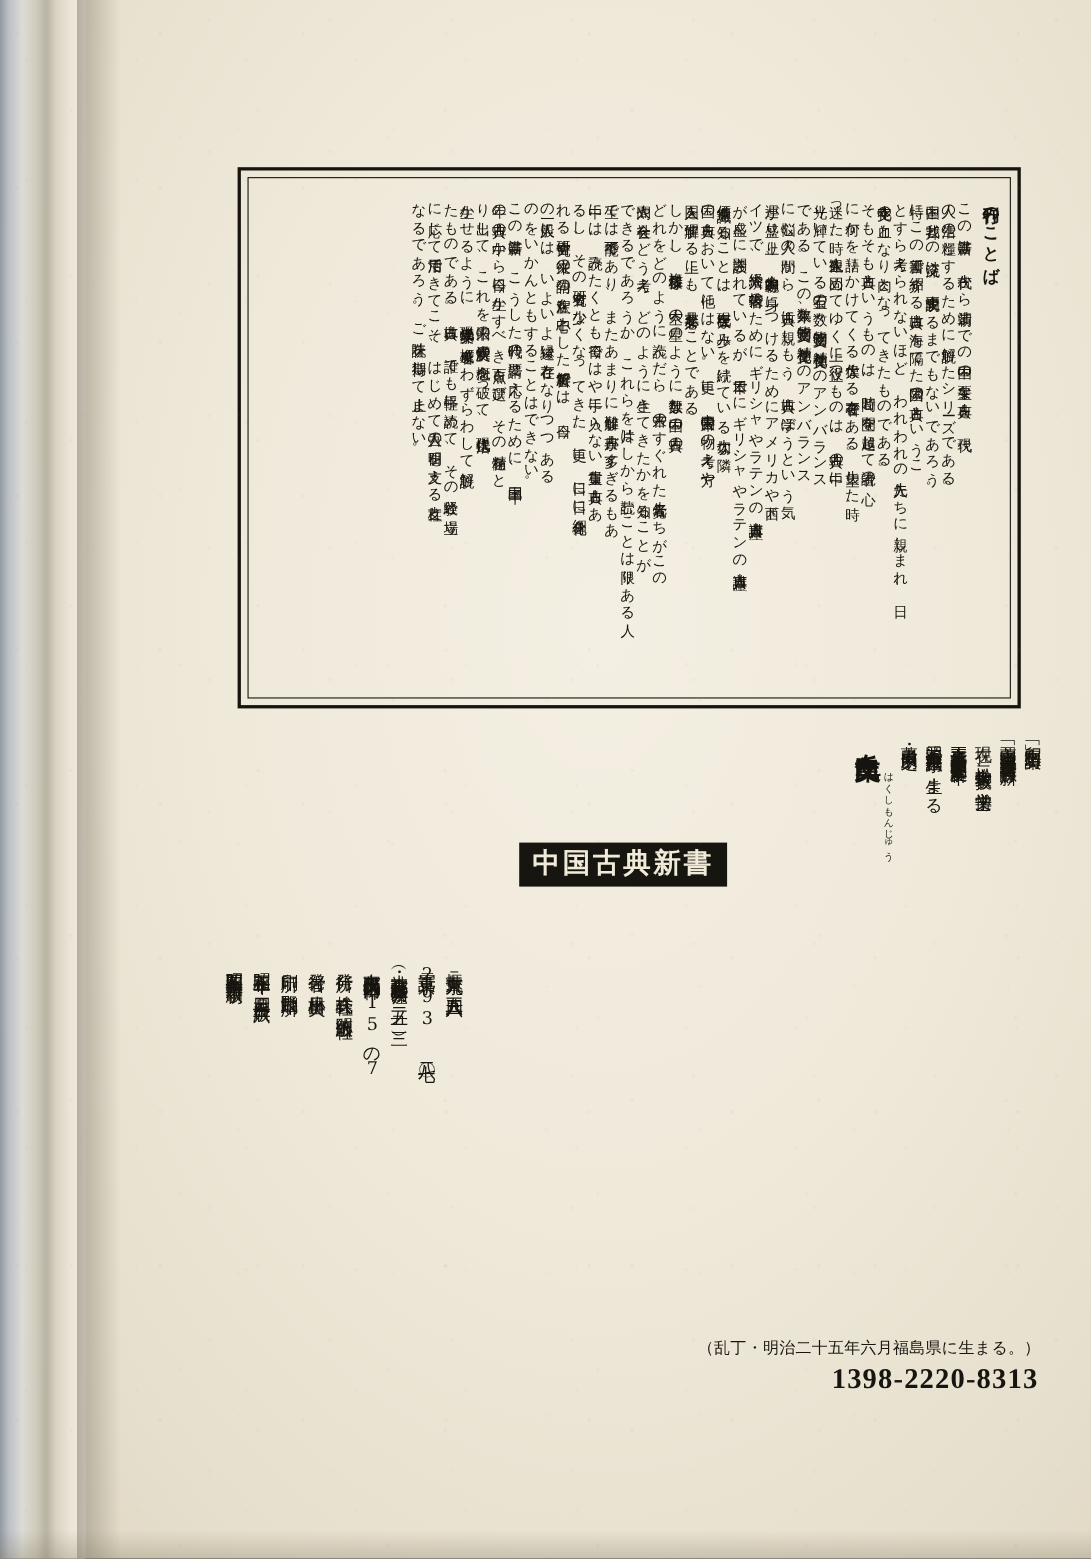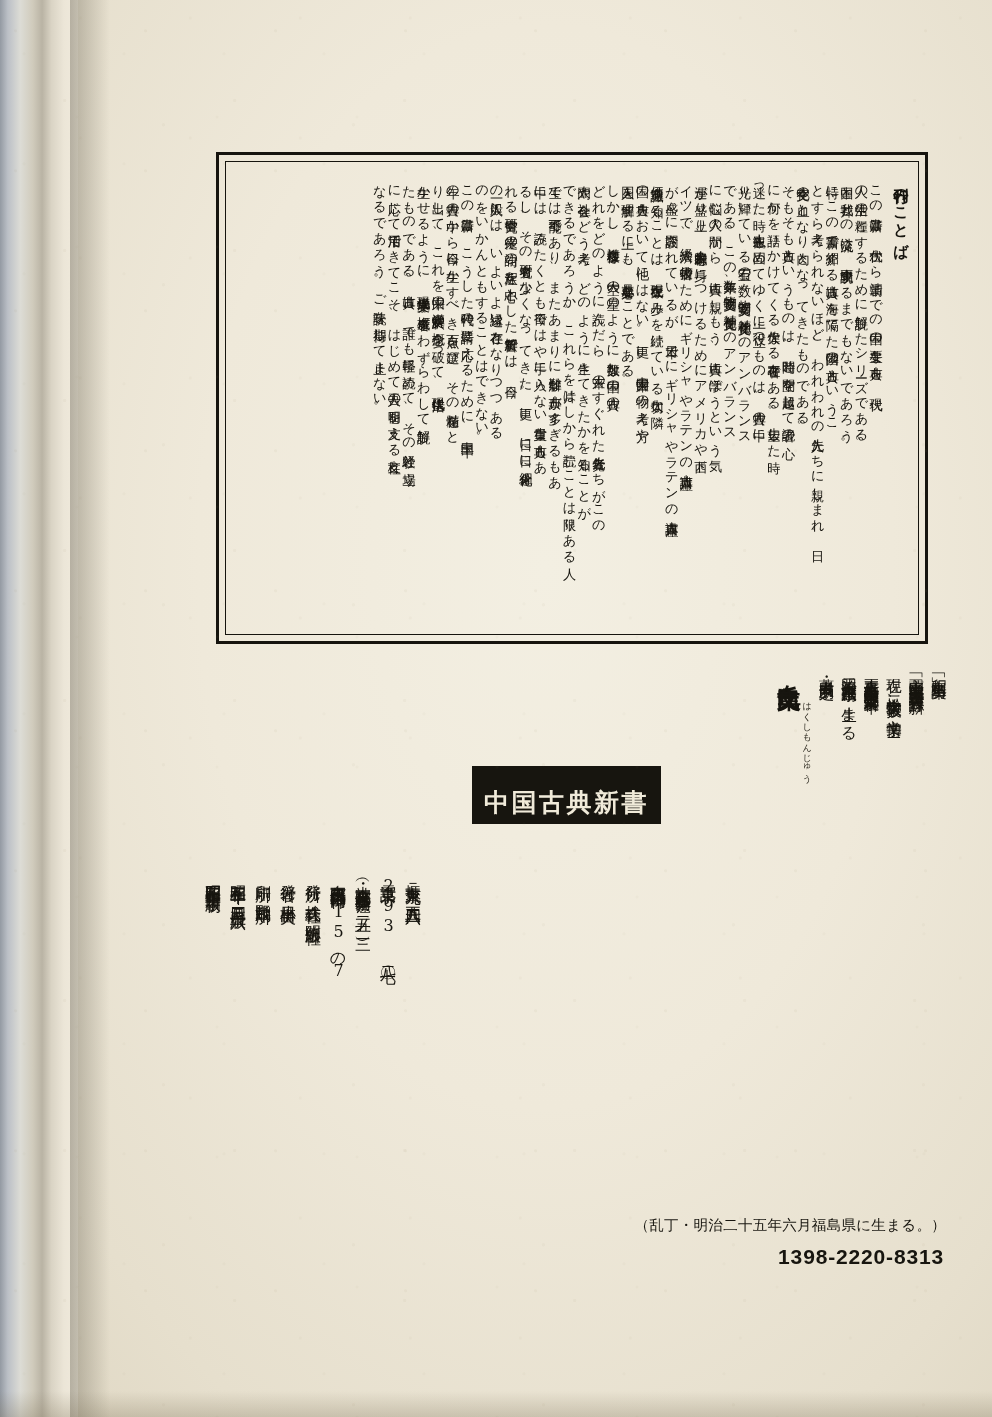--- a/index.html
+++ b/index.html
@@ -105,21 +105,21 @@
     margin-left: 10px !important;
   }
 
   
   .series-logo {
     position: absolute;
     left: 472px;
     top: 766px;
     background: #17150f;
     color: #f0ead9;
-    padding: 24px 12px 9px 12px;
+    padding: 6px 12px 9px 12px;
     font-family: "DejaVu Serif", "Liberation Serif", serif;
     font-size: 25px;
     letter-spacing: .10em;
     font-weight: bold;
     line-height: 1;
   }
 
   
   .author-block {
     position: absolute;
@@ -180,22 +180,22 @@
     bottom: 182px;
     font-family: "DejaVu Serif", "Liberation Serif", serif;
     font-size: 14.5px;
     color: #17150f;
     letter-spacing: .02em;
   }
   .isbn {
     position: absolute;
     right: 48px;
     bottom: 148px;
-    font-family: Liberation Sans, sans-serif;
-    font-size: 21px;
+    font-family: Liberation Serif, serif;
+    font-size: 26px;
     font-weight: bold;
     letter-spacing: .04em;
     color: #17150f;
   }
 </style>
 </head>
 <body>
 
 <div class="page">
 

